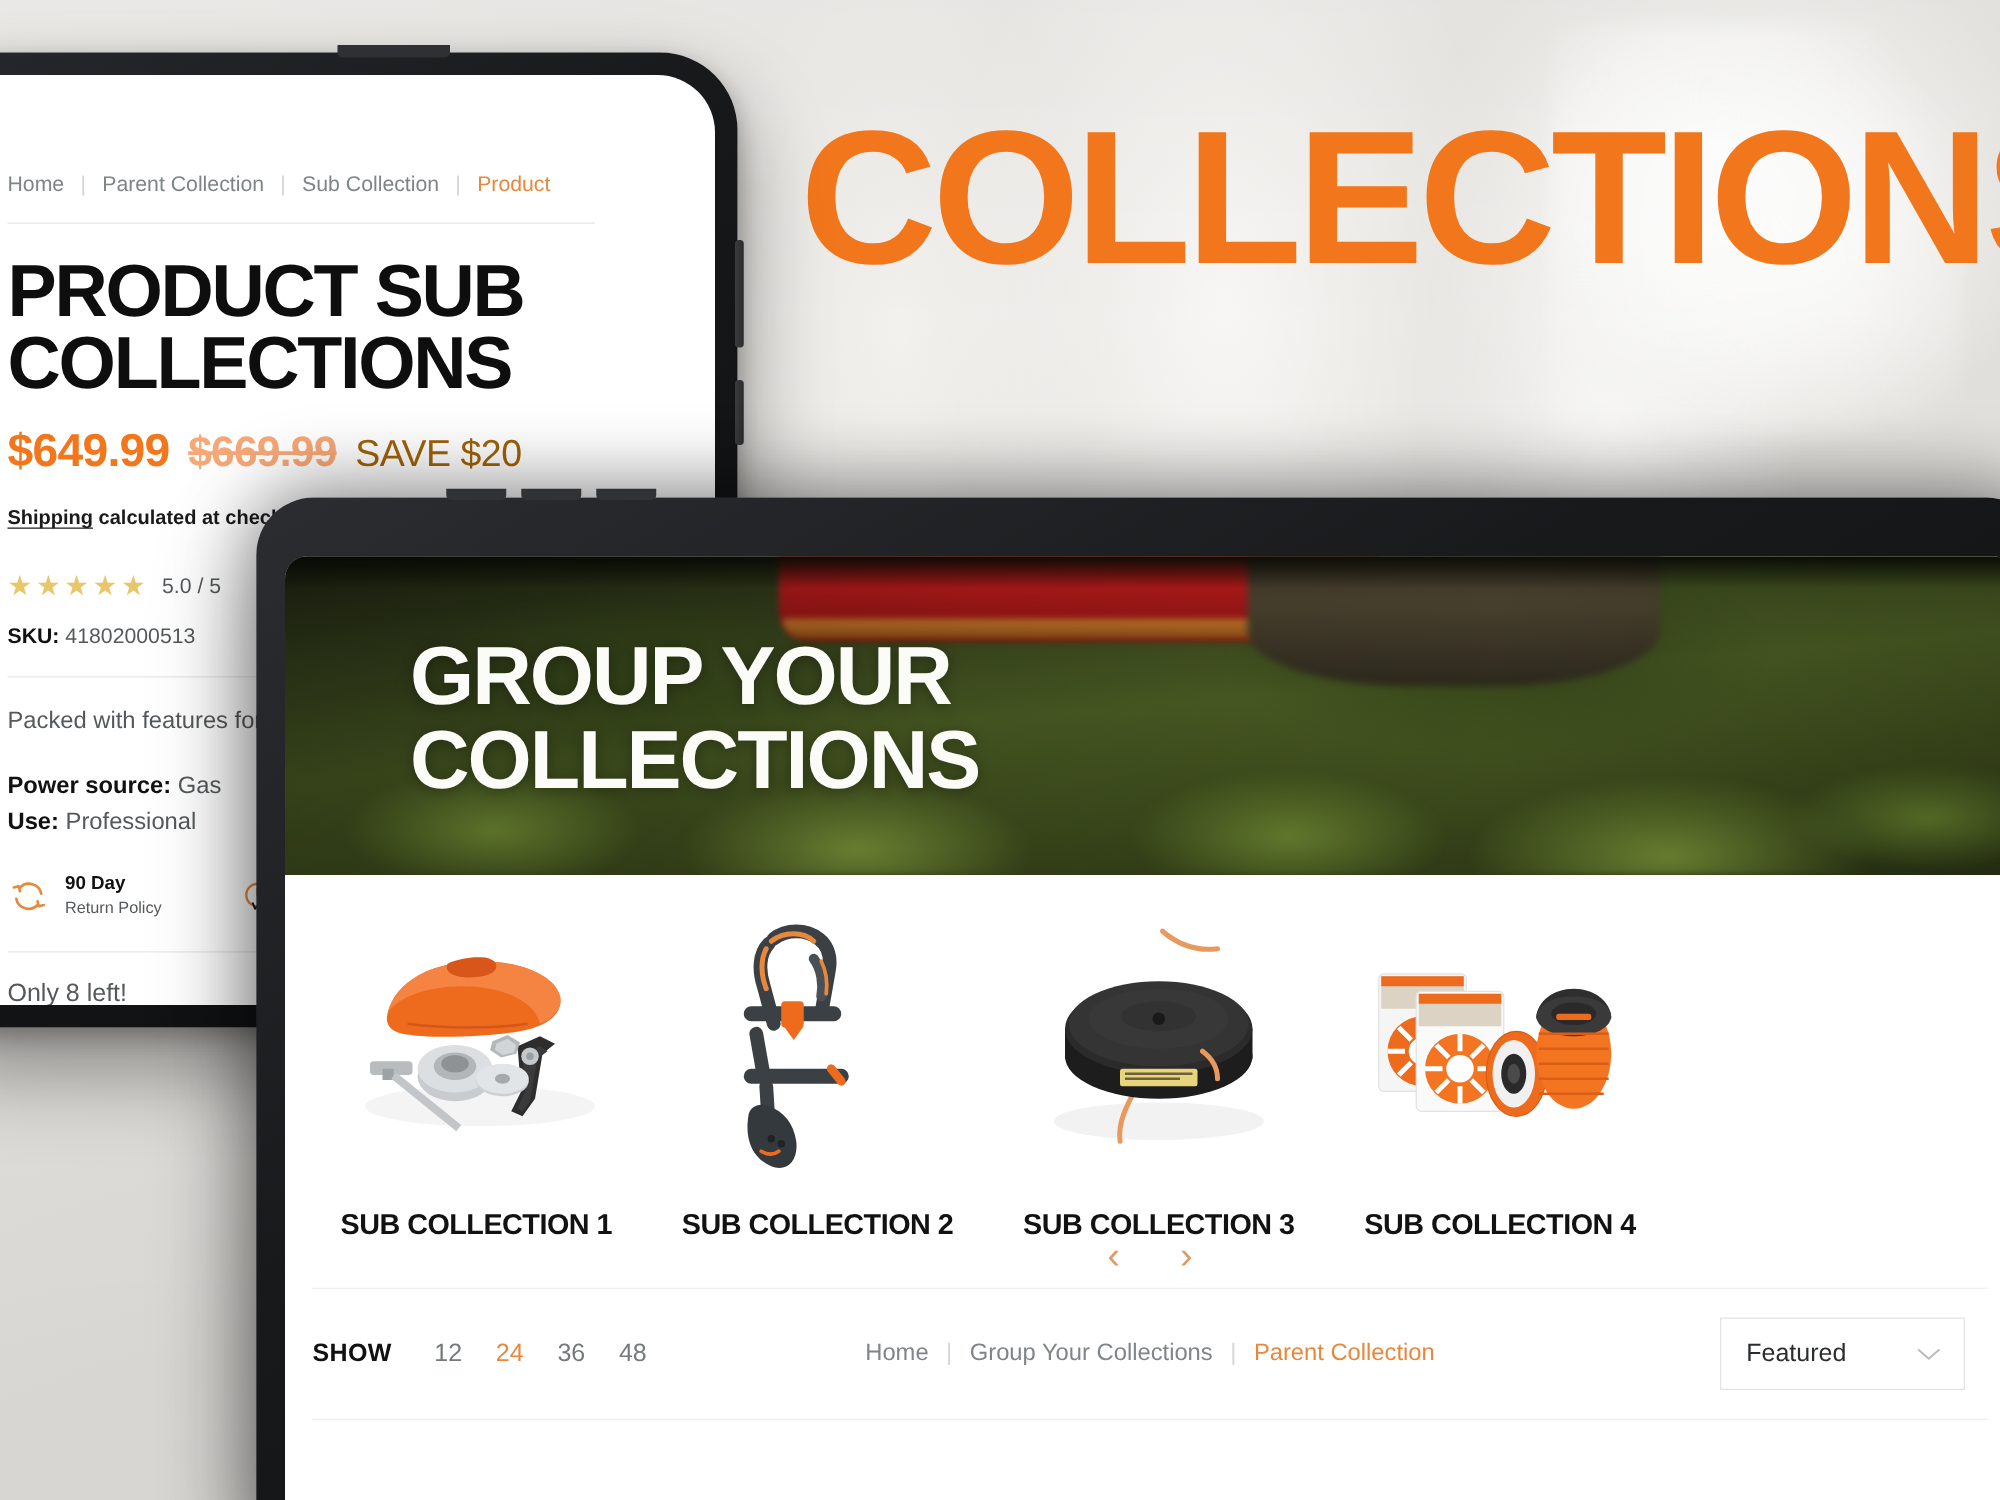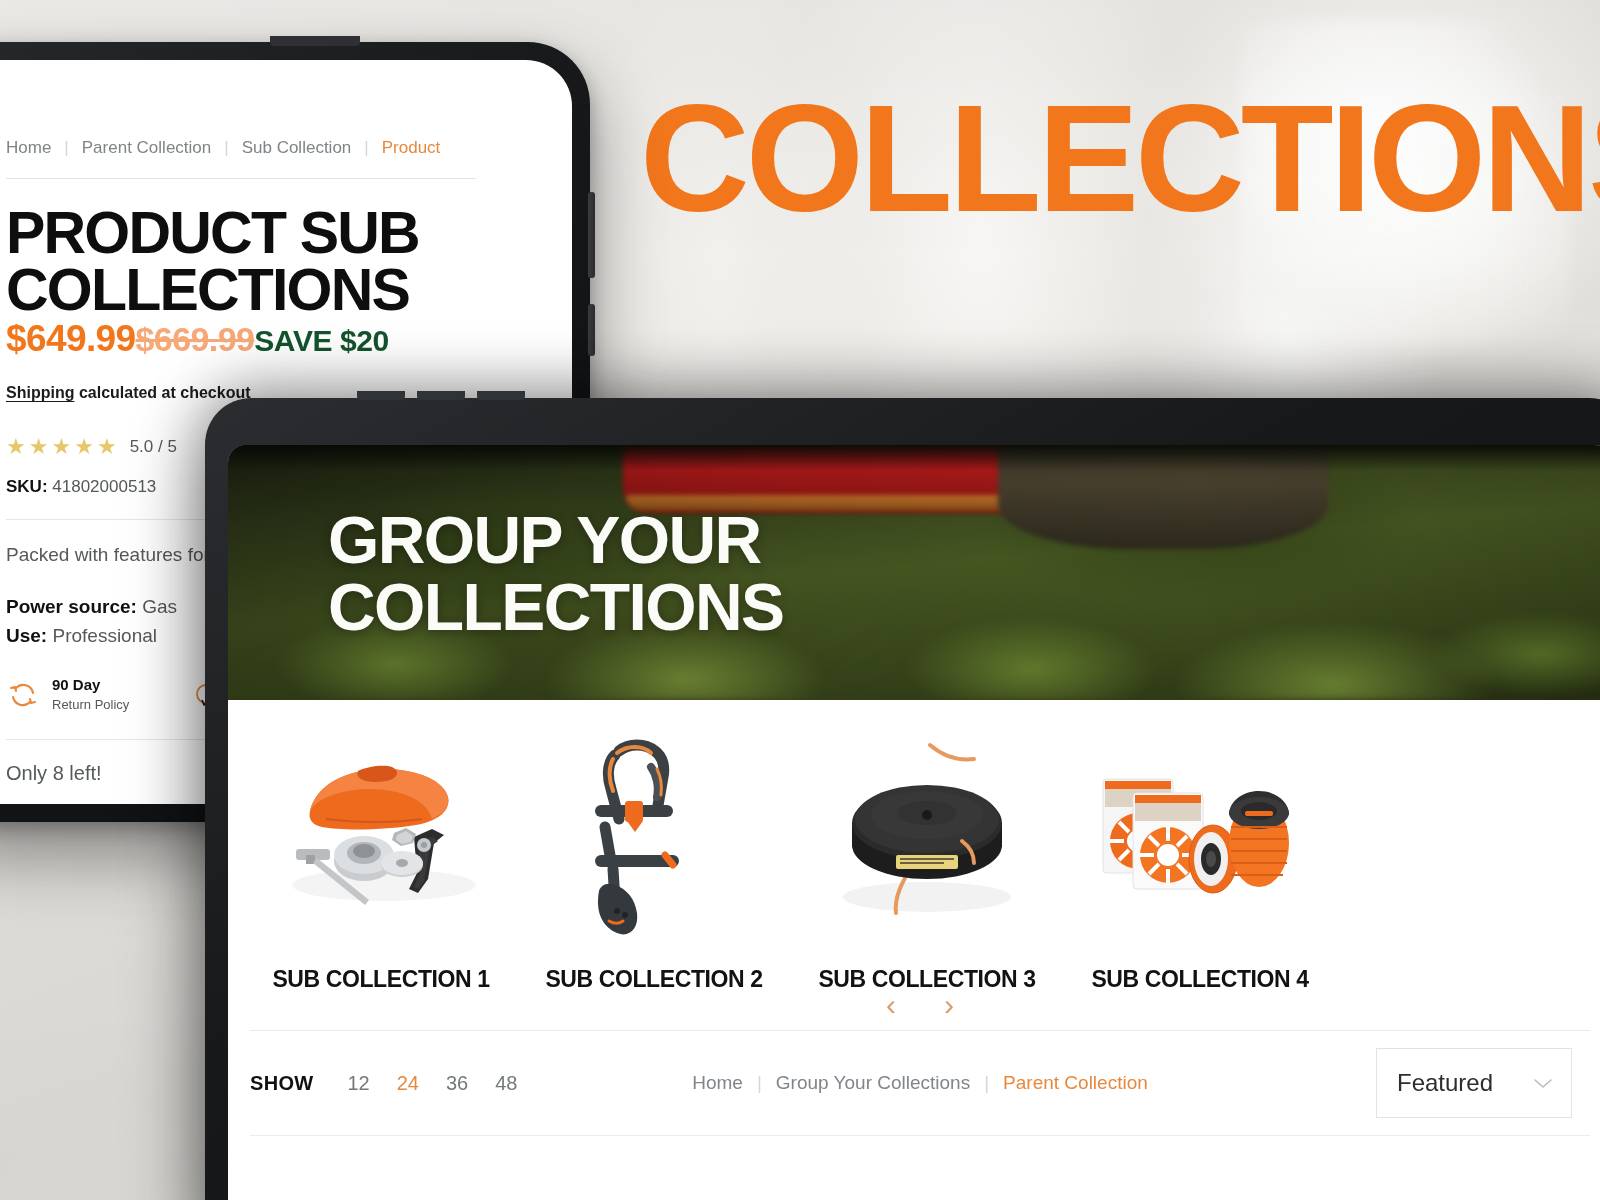--- a/index.html
+++ b/index.html
@@ -77,24 +77,24 @@
   
   .pp{ position:absolute; left:58px; top:78px; width:470px; }
   .pp-crumbs{ display:flex; align-items:center; font-size:17px; color:#7e8487; white-space:nowrap;}
   .pp-crumbs .sep{ color:#d2d4d5; margin:0 13px; font-weight:300;}
   .pp-crumbs .cur{ color:#E8883C; }
   .pp-rule{ height:1px; background:#e2e3e4; margin-top:20px; width:470px;}
   .pp-title{
     margin-top:26px; font-size:59px; font-weight:800; line-height:0.96;
     letter-spacing:-1.8px; color:#0e0e0e; text-transform:uppercase;
   }
-  .pp-price{ display:flex; align-items:baseline; gap:0; white-space:nowrap;}
+  .pp-price{ margin-top:22px; display:flex; align-items:baseline; gap:15px; white-space:nowrap;}
   .pp-price .now{ font-size:37px; font-weight:800; color:#F2761B; letter-spacing:-0.6px;}
   .pp-price .was{ font-size:34px; font-weight:800; color:#F7A877; text-decoration:line-through; letter-spacing:-0.6px;}
-  .pp-price .save{ font-size:30px; font-weight:700; color:#14532d; letter-spacing:-0.4px;}
+  .pp-price .save{ font-size:30px; font-weight:400; color:#a16207; letter-spacing:-0.4px;}
   .pp-ship{ margin-top:24px; font-size:16px; font-weight:700; color:#1b1b1b;}
   .pp-ship u{ text-underline-offset:3px;}
   .pp-rating{ margin-top:32px; display:flex; align-items:center; gap:10px;}
   .pp-rating .stars{ color:#E8C66A; font-size:22px; letter-spacing:3px;}
   .pp-rating .val{ font-size:17px; color:#55595b;}
   .pp-sku{ margin-top:17px; font-size:17px; color:#55595b;}
   .pp-sku b{ color:#111; font-weight:800;}
   .pp-rule2{ height:1px; background:#e6e7e8; margin-top:22px; width:470px;}
   .pp-desc{ margin-top:22px; font-size:19px; line-height:1.42; color:#55595b;}
   .pp-spec{ margin-top:24px; font-size:19px; line-height:1.5; color:#55595b;}
@@ -205,23 +205,23 @@
   }
   .cp-show{ display:flex; align-items:center; gap:0;}
   .cp-show .lab{ font-size:20px; font-weight:800; color:#111; letter-spacing:0.3px; margin-right:34px;}
   .cp-show .opt{ font-size:20px; color:#74797b; margin-right:27px;}
   .cp-show .opt.on{ color:#E8883C;}
   .cp-crumbs{ position:absolute; left:50%; transform:translateX(-50%); display:flex; align-items:center; font-size:19px; color:#80858a; white-space:nowrap;}
   .cp-crumbs .sep{ color:#d5d7d8; margin:0 14px; font-weight:300;}
   .cp-crumbs .cur{ color:#E8883C;}
   .cp-sort{
     position:absolute; right:40px; top:50%; transform:translateY(-50%);
-    width:196px; height:70px; border:1px solid #e2e3e4;
+    width:196px; height:58px; border:1px solid #e2e3e4;
     display:flex; align-items:center; justify-content:space-between;
-    padding:0 18px 0 20px; font-size:24px; color:#2b2d2e;
+    padding:0 18px 0 20px; font-size:20px; color:#2b2d2e;
   }
   .cp-sort .chev{ color:#b9bcbe; font-size:17px;}
   .cp-bottom-rule{ height:1px; background:#ededee; margin:0 22px;}
 
   
   svg{ display:block; }
 </style>
 </head>
 <body>
 

